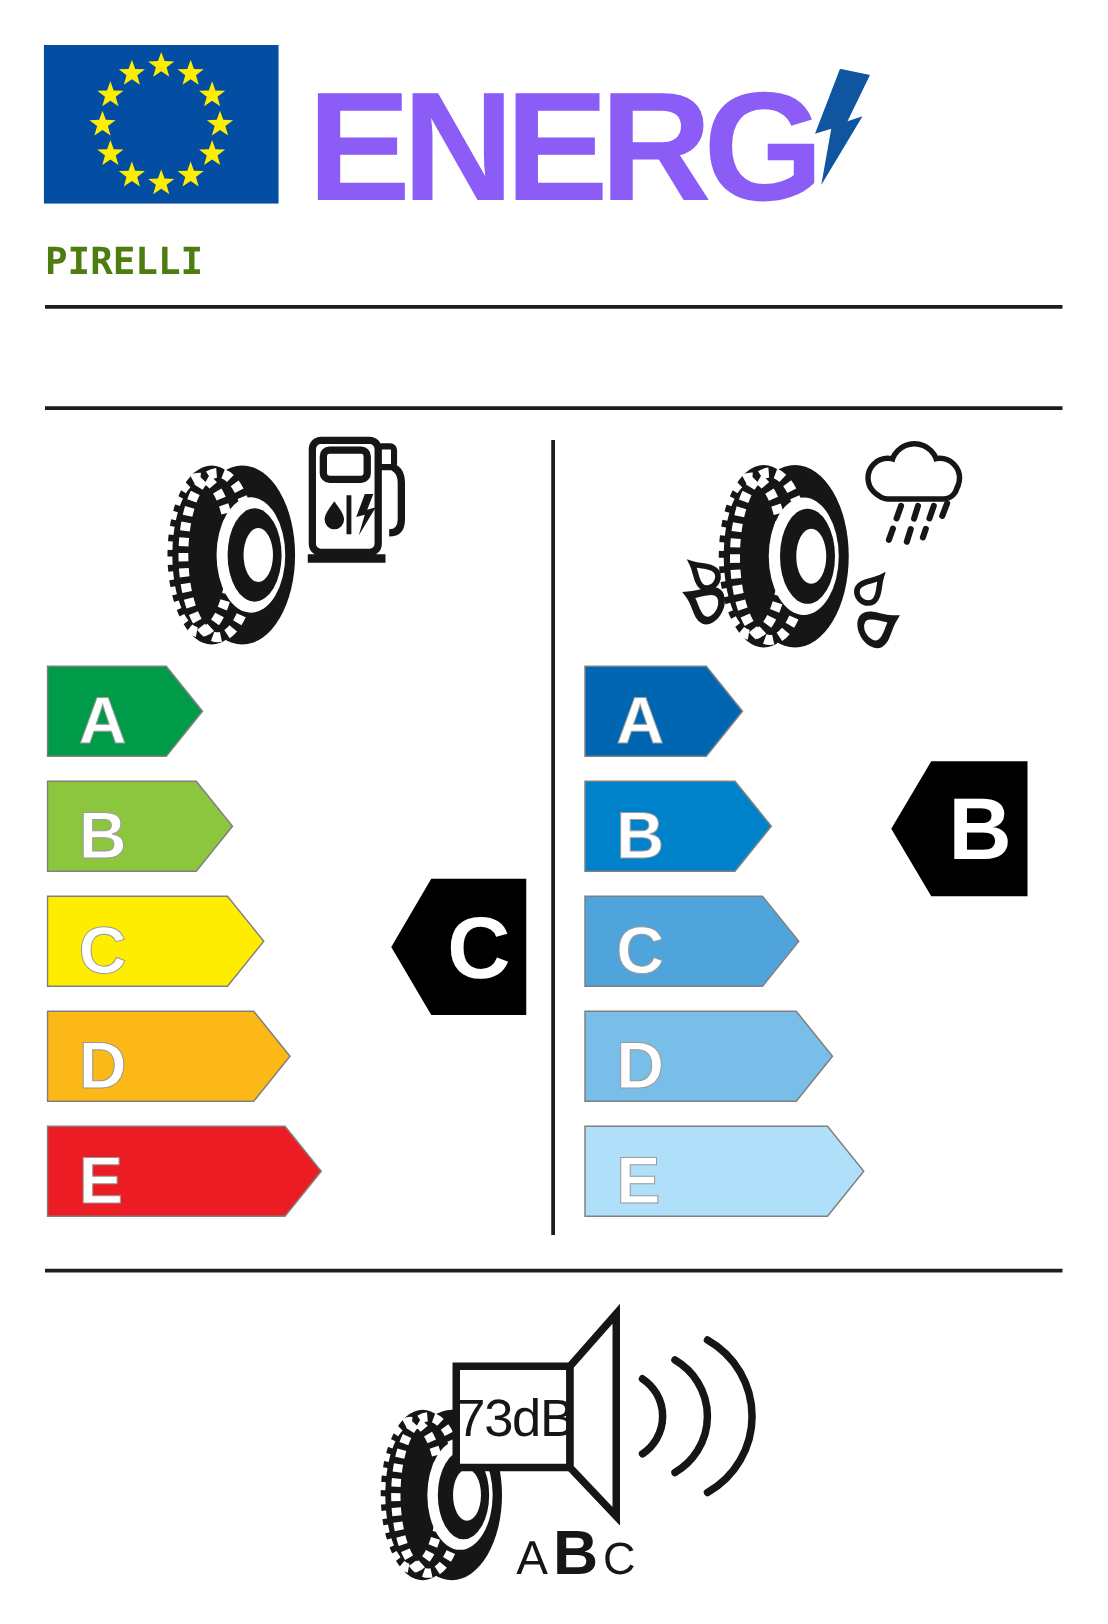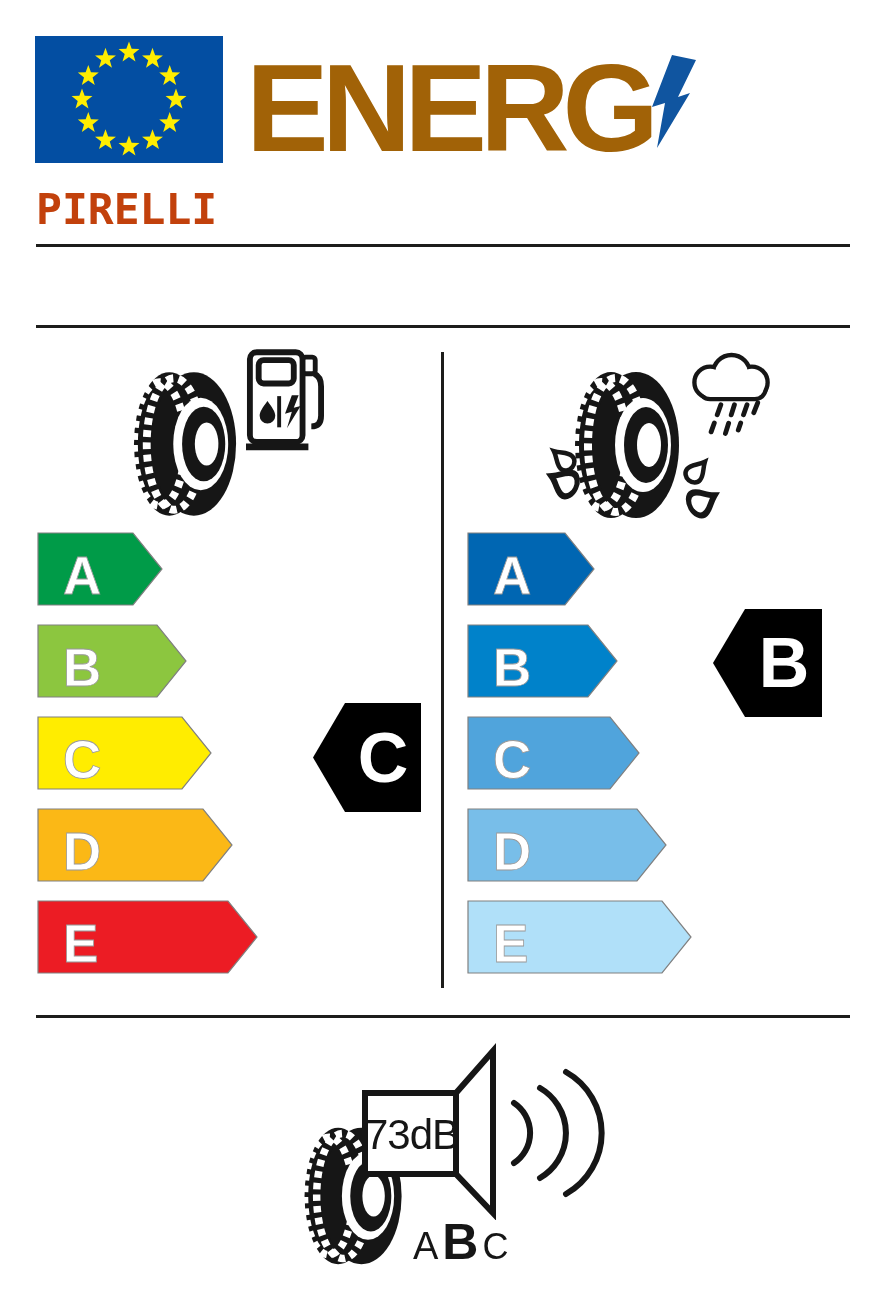--- a/index.html
+++ b/index.html
@@ -6,30 +6,30 @@
   .label {
     position:relative; width:886px; height:1299px; background:#fff;
     font-family:"Liberation Sans", sans-serif; overflow:hidden;
   }
   .hline { position:absolute; left:36px; width:814px; height:3px; background:#1d1d1b; }
   .vline { position:absolute; left:441px; top:352px; width:3px; height:636px; background:#1d1d1b; }
 
   .flag { position:absolute; left:35px; top:36px; }
 
   .energ {
-    position:absolute; left:246px; top:49px; height:118px; line-height:118px;
-    font-size:124px; font-weight:bold; letter-spacing:-7px; color:#a16207;
+    position:absolute; left:246px; top:59px; height:118px; line-height:118px;
+    font-size:124px; font-weight:bold; letter-spacing:-7px; color:#8b5cf6;
     white-space:nowrap;
   }
   .bolt { position:absolute; left:652px; top:55px; }
 
   .brand {
     position:absolute; left:36px; top:188px; height:43px; line-height:43px;
-    font-family:"DejaVu Sans Mono", monospace; font-weight:bold; font-size:43px;
-    letter-spacing:0px; color:#c2410c;
+    font-family:"DejaVu Sans Mono", monospace; font-weight:bold; font-size:30px;
+    letter-spacing:0px; color:#4d7c0f;
   }
 
   .abs { position:absolute; }
 
   .grade-letter {
     font-family:"Liberation Sans", sans-serif; font-weight:bold;
   }
 
   .abc {
     position:absolute; left:413px; top:1213px; display:flex; align-items:baseline; gap:4px;

